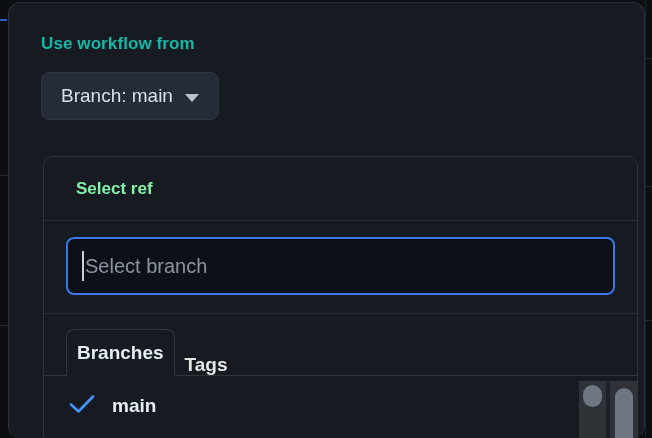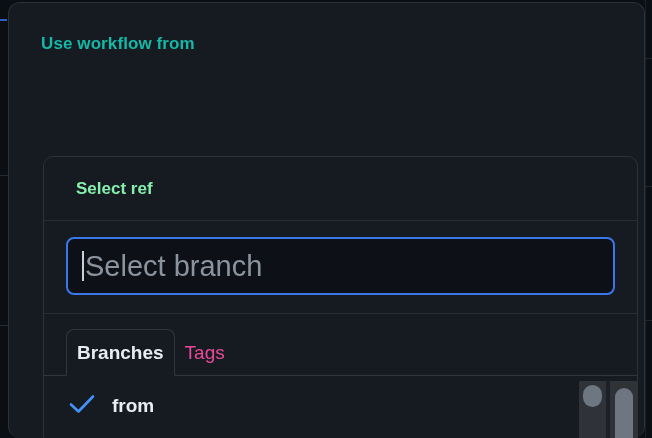--- a/index.html
+++ b/index.html
@@ -121,21 +121,21 @@
     cursor: text;
   }
   .caret-bar {
     width: 2px;
     height: 30px;
     background: #c8d1da;
     margin-right: 1px;
     flex: 0 0 auto;
   }
   .ref-placeholder {
-    font-size: 29px;
+    font-size: 20px;
     color: #8b949e;
     line-height: 28px;
     white-space: nowrap;
   }
 
   
   .ref-tabs {
     display: flex;
     align-items: flex-end;
     height: 62px;
@@ -155,22 +155,23 @@
   .tab.active {
     color: #e6edf3;
     font-weight: bold;
     background: #161b22;
     border: 1px solid #30363d;
     border-bottom: 1px solid #161b22;
     border-radius: 8px 8px 0 0;
     z-index: 2;
   }
   .tab.inactive {
-    color: #ec4899;
-    font-weight: normal;
+    color: #e5e5e5;
+    font-weight: bold;
+    align-items: flex-end;
   }
   .tabs-underline {
     position: absolute;
     left: 0; right: 0; bottom: 0;
     height: 1px;
     background: #30363d;
     z-index: 1;
   }
 
   
@@ -218,20 +219,24 @@
     <div class="backdrop-right-rule" style="top:58px"></div>
     <div class="backdrop-right-rule" style="top:186px"></div>
     <div class="backdrop-right-rule" style="top:320px"></div>
   </div>
 
   <div class="dialog">
     <div class="dialog-body">
 
       <div class="section-title">Use workflow from</div>
 
+      <div class="branch-button">
+        <span>Branch: main</span>
+        <span class="caret"></span>
+      </div>
     </div>
 
     <div class="ref-panel">
 
       <div class="ref-header">
         <span class="ref-header-title">Select ref</span>
       </div>
 
       <div class="ref-filter">
         <div class="ref-input">
@@ -250,21 +255,21 @@
         <div class="tabs-underline"></div>
       </div>
 
       <div class="ref-list">
         <div class="ref-item">
           <span class="check-icon">
             <svg width="28" height="22" viewBox="0 0 28 22" aria-hidden="true">
               <path d="M3 11.5 L10.5 18.5 L25 3.5" fill="none" stroke="#4493f8" stroke-width="2.6" stroke-linecap="round" stroke-linejoin="round"></path>
             </svg>
           </span>
-          <span class="ref-item-label">from</span>
+          <span class="ref-item-label">main</span>
         </div>
       </div>
     </div>
   </div>
 
   <div class="sb-track" style="left:579px; top:381px; width:27px; height:57px;"></div>
   <div class="sb-thumb" style="left:583px; top:385px; width:19px; height:22px; border-radius:10px;"></div>
 
   <div class="sb-gap" style="left:606px; top:381px; width:4px; height:57px;"></div>
 

